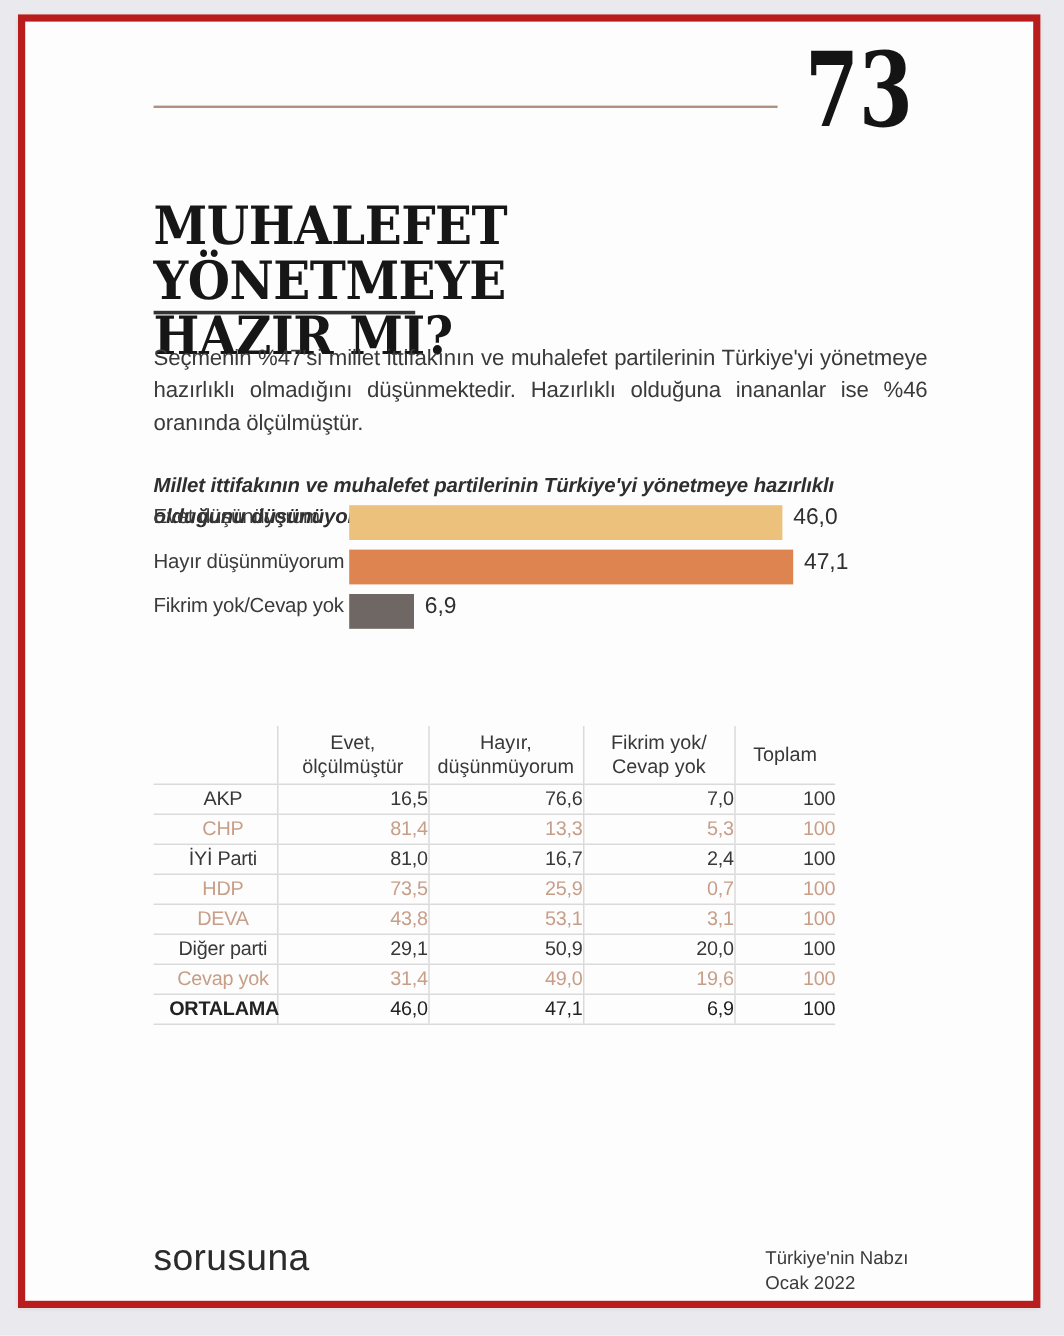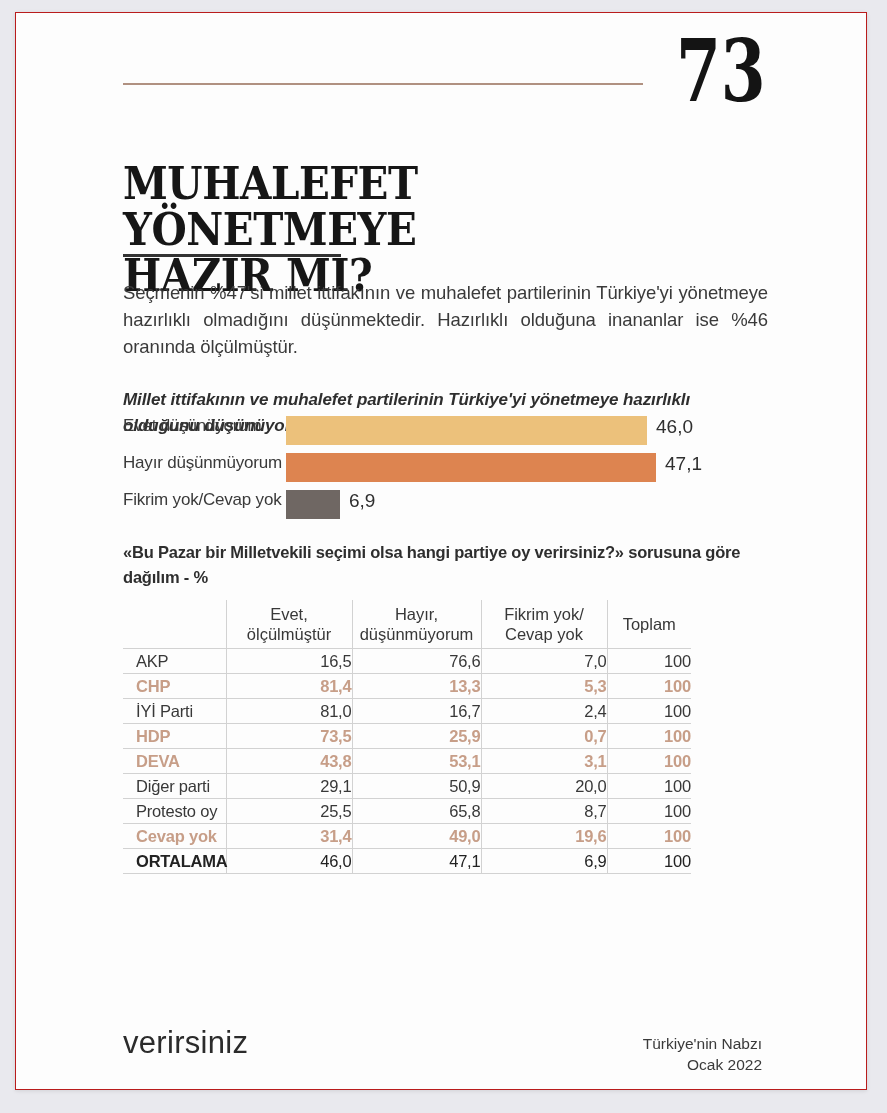--- a/index.html
+++ b/index.html
@@ -4,21 +4,21 @@
 <style>
   html,body{margin:0;padding:0;}
   body{
     width:887px;height:1113px;
     background:#e9e9ee;
     font-family:"Liberation Sans",sans-serif;
     overflow:hidden;position:relative;
   }
   .page{
     position:absolute;left:15px;top:12px;width:852px;height:1078px;
-    background:#fdfdfd;border:1px solid #b91c1c;box-sizing:border-box;
+    background:#fdfdfd;border:6px solid #b91c1c;box-sizing:border-box;
     box-shadow:0 1px 4px rgba(0,0,0,0.10);
   }
   .rule-top{position:absolute;left:107px;top:70px;width:520px;height:2px;background:#b09181;}
   .page-number{
     position:absolute;right:100px;top:24px;
     font-family:"DejaVu Serif",serif;font-weight:bold;
     font-size:86px;line-height:0.8;color:#141414;
     transform:scaleX(0.75);transform-origin:100% 0;
   }
   .title{
@@ -58,30 +58,30 @@
     font-weight:normal;text-align:center;vertical-align:middle;
     height:48px;white-space:pre-line;line-height:20px;
     border-bottom:1px solid #d2d2d2;padding:0;
   }
   table.crosstab td{
     height:24px;text-align:right;vertical-align:middle;
     border-bottom:1px solid #d2d2d2;padding:0;
     letter-spacing:-0.2px;
   }
   table.crosstab th+th, table.crosstab td+td{border-left:1px solid #d2d2d2;}
-  table.crosstab td.party{text-align:left;padding-left:13px;}
-  table.crosstab tr.muted td{color:#c79e88;font-weight:bold;}
+  table.crosstab td.party{text-align:center;padding-left:13px;}
+  table.crosstab tr.muted td{color:#c79e88;}
   table.crosstab tr.total td.party{font-weight:bold;}
   table.crosstab tr.total td{color:#222;margin-top:38px;}
   .footer-logo{
     position:absolute;left:107px;top:1012px;
     font-size:31px;color:#2b2b2b;letter-spacing:0.3px;
   }
   .footer-right{
-    position:absolute;right:104px;top:1020px;text-align:right;
+    position:absolute;right:104px;top:1020px;
     font-size:15.5px;line-height:21px;color:#3a3a3a;
   }
 </style>
 </head>
 <body>
 
 <div class="page">
 
   <div class="rule-top" style="background: rgb(176, 145, 129);"></div>
 
@@ -108,21 +108,20 @@
         <div class="bar" style="width: 370px; background: rgb(221, 132, 80);"></div>
         <span class="bar-value">47,1</span>
       </div>
       <div class="chart-row">
         <div class="chart-label">Fikrim yok/Cevap yok</div>
         <div class="bar" style="width: 54px; background: rgb(111, 103, 99);"></div>
         <span class="bar-value">6,9</span>
       </div>
     </div>
 
-  <div class="caption">«Bu Pazar bir Milletvekili seçimi olsa hangi partiye oy verirsiniz?» sorusuna göre dağılım - %</div>
 
   <table class="crosstab">
     <colgroup>
       <col style="width:103px">
         <col style="width:126px">
         <col style="width:129px">
         <col style="width:126px">
         <col style="width:84px">
     </colgroup>
     <thead>
@@ -173,44 +172,37 @@
           <td>3,1</td>
           <td>100</td>
         </tr>
         <tr>
           <td class="party">Diğer parti</td>
           <td>29,1</td>
           <td>50,9</td>
           <td>20,0</td>
           <td>100</td>
         </tr>
-        <tr>
-          <td class="party">Protesto oy</td>
-          <td>25,5</td>
-          <td>65,8</td>
-          <td>8,7</td>
-          <td>100</td>
-        </tr>
         <tr class="muted">
           <td class="party">Cevap yok</td>
           <td>31,4</td>
           <td>49,0</td>
           <td>19,6</td>
           <td>100</td>
         </tr>
         <tr class="total">
           <td class="party">ORTALAMA</td>
           <td>46,0</td>
           <td>47,1</td>
           <td>6,9</td>
           <td>100</td>
         </tr>
       </tbody>
   </table>
 
-  <div class="footer-logo">verirsiniz</div>
+  <div class="footer-logo">sorusuna</div>
 
   <div class="footer-right">
     <div>Türkiye'nin Nabzı</div>
     <div>Ocak 2022</div>
   </div>
 
 </div>
 
 </body></html>

